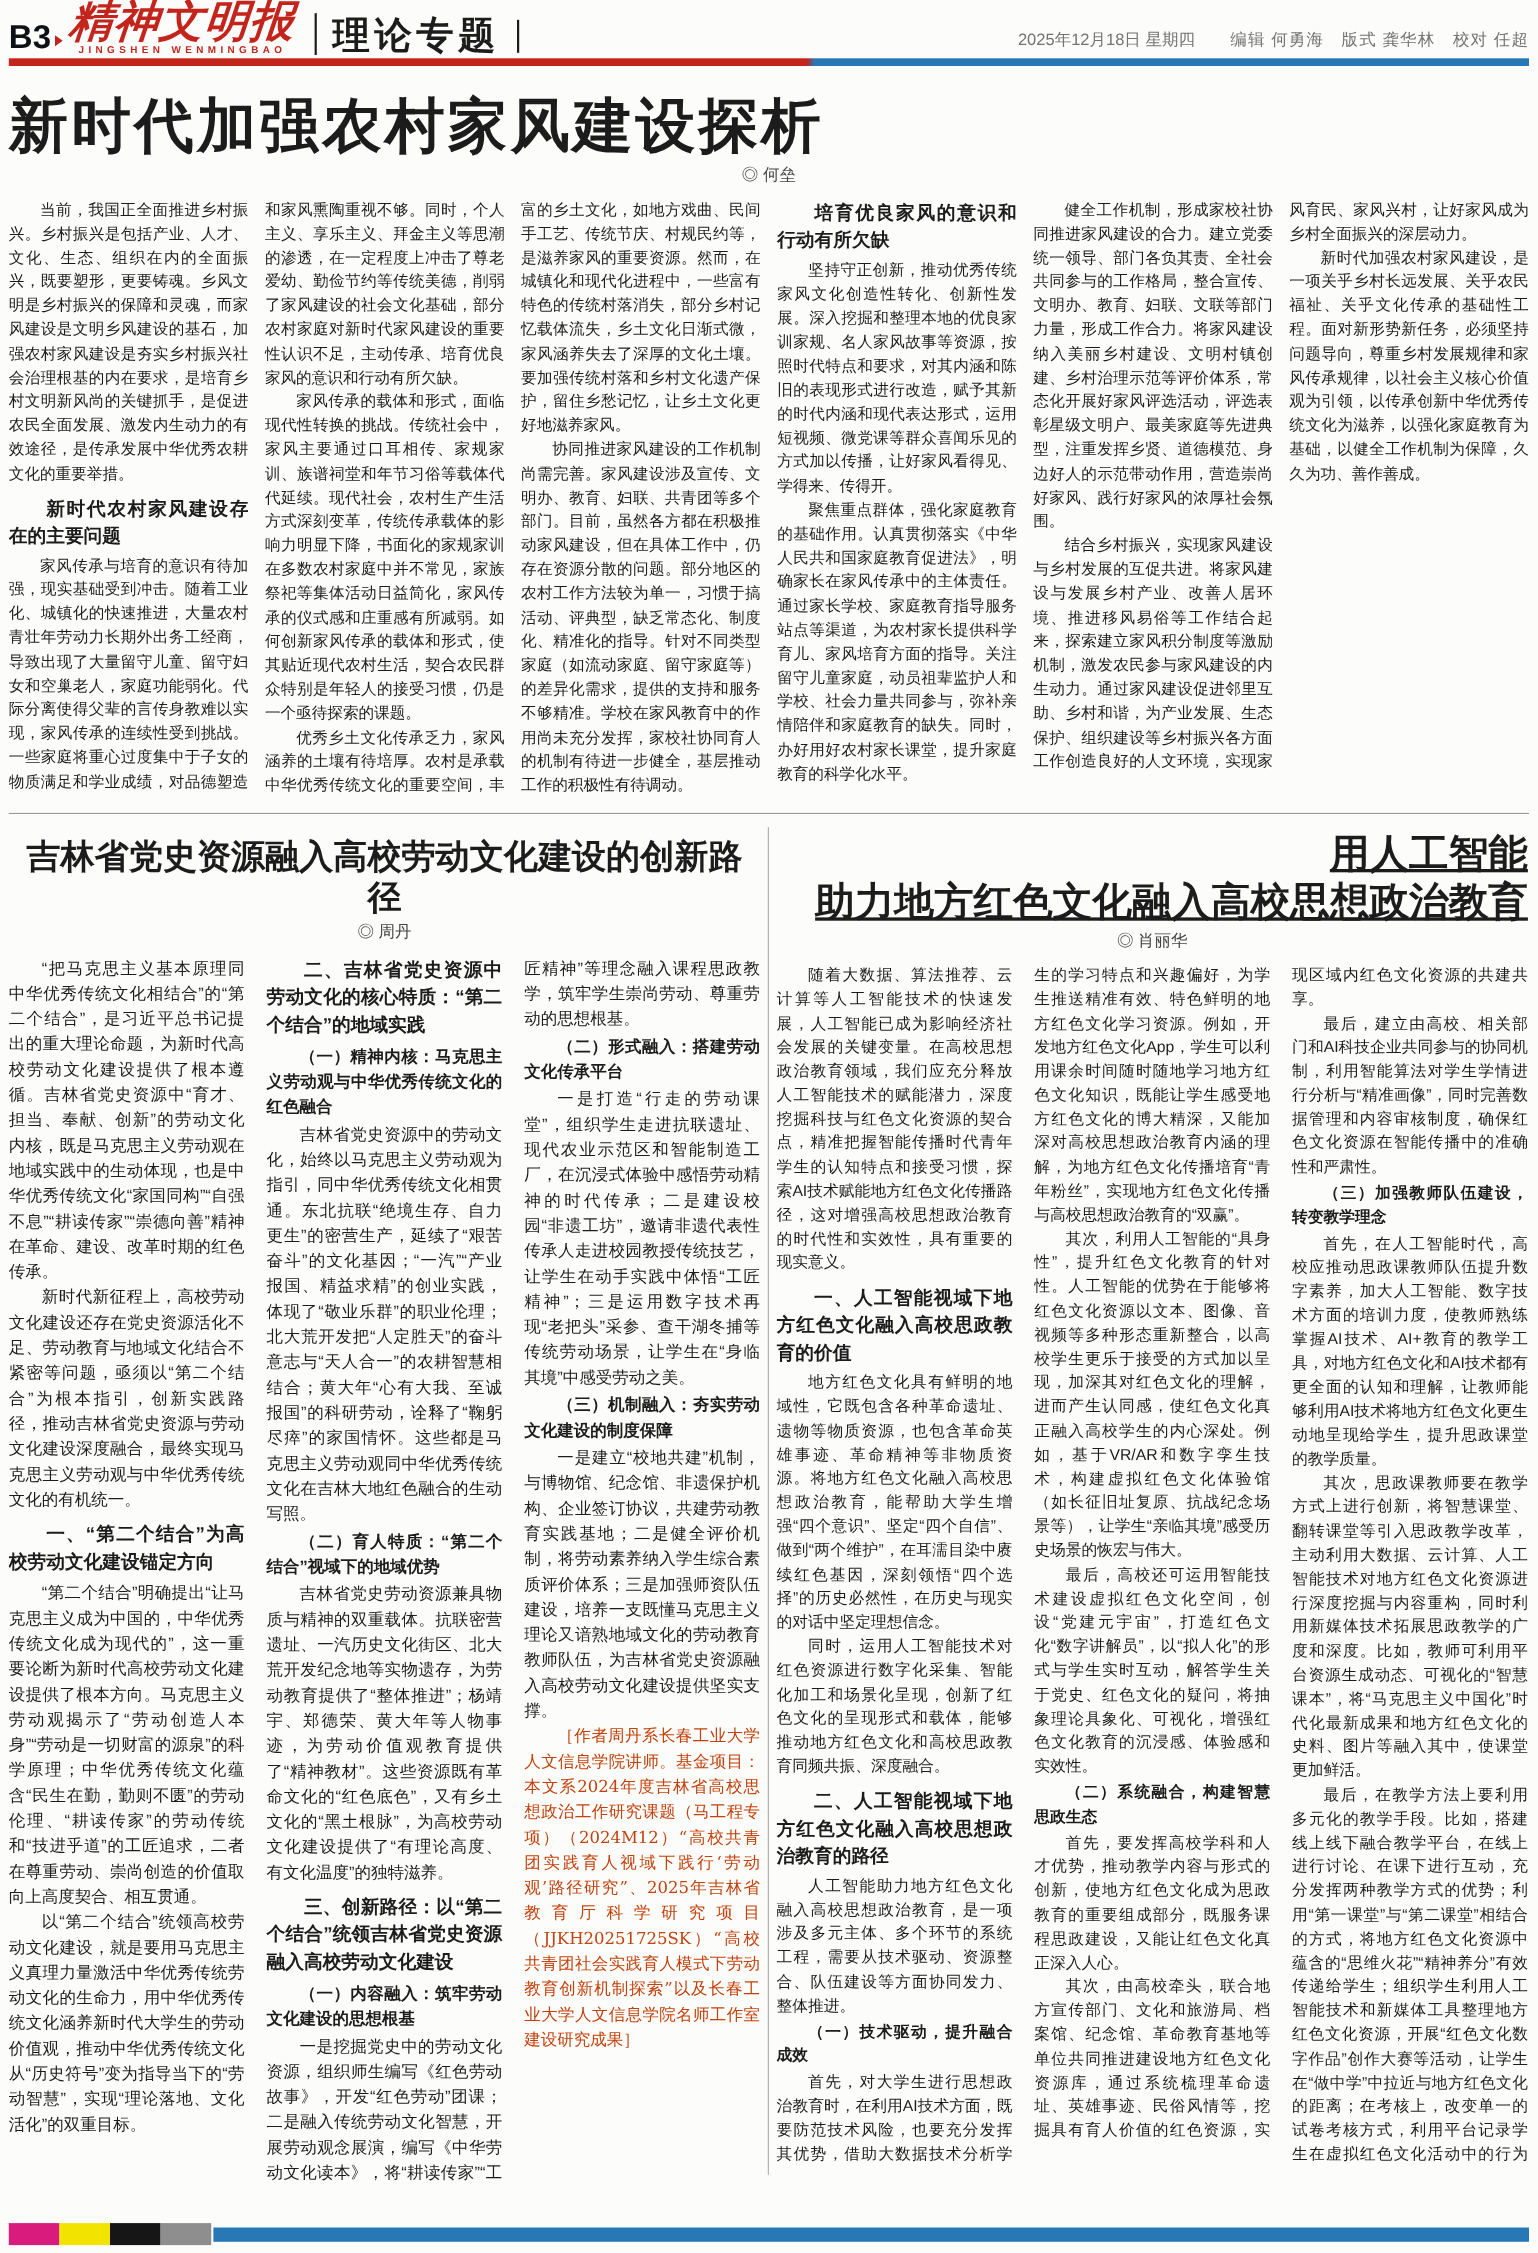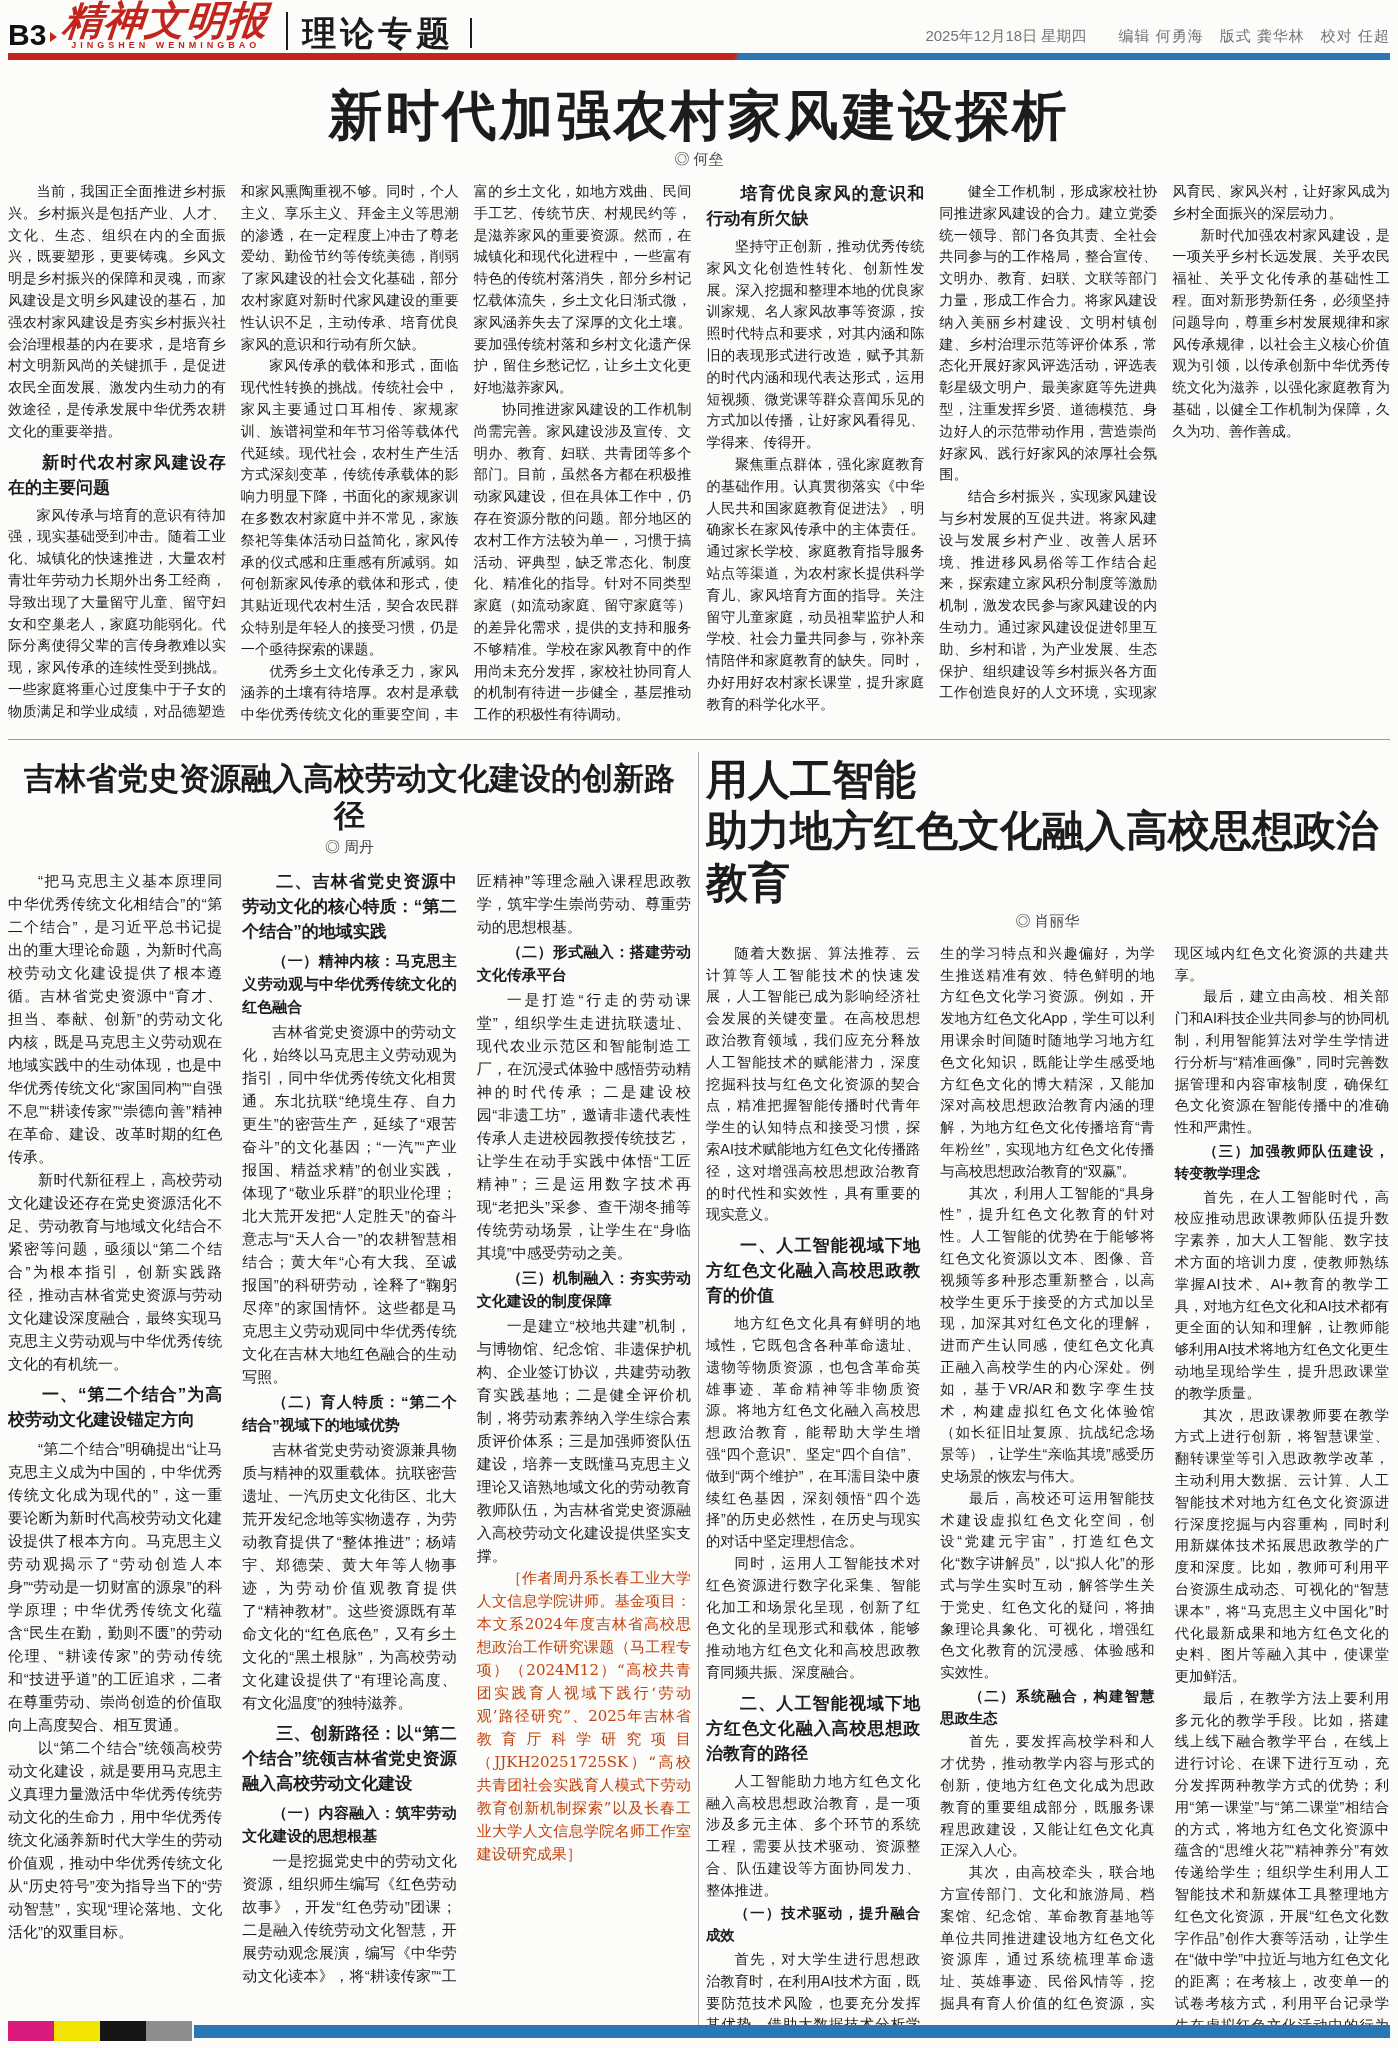--- a/index.html
+++ b/index.html
@@ -19,38 +19,38 @@
   .vline{width:2px;height:38px;background:#1c1c1c;margin:0 14px 0 8px;}
   .vline2{width:2px;height:30px;background:#1c1c1c;margin:0 0 2px 16px;}
   .section-title{font-size:34px;font-weight:bold;letter-spacing:4px;line-height:1;}
   .spacer{flex:1;}
   .pubinfo{font-size:15px;color:#737373;padding-bottom:4px;white-space:nowrap;}
   .pubinfo .credits{margin-left:28px;letter-spacing:1px;}
   .colorbar{height:7px;margin-top:3px;
             background:linear-gradient(100deg,#c3241c 0 52.5%,#2878b8 53% 100%);}
 
   
-  .main-article h1{font-size:54px;font-weight:bold;text-align:center;
+  .main-article h1{font-size:54px;font-weight:bold;
                    letter-spacing:3px;margin:24px 0 4px;line-height:1.15;}
   .byline{text-align:center;font-size:15px;color:#444;margin:4px 0 12px;}
   .body{text-align:justify;overflow:hidden;column-fill:auto;}
   .body p{margin:0;text-indent:2em;}
   .body h3{font-size:17px;line-height:25px;margin:7px 0 5px;text-indent:2em;font-weight:bold;}
   .body h4{font-size:inherit;line-height:inherit;margin:2px 0;text-indent:2em;font-weight:bold;}
   .cols6{column-count:6;column-gap:15px;height:548px;font-size:14.2px;line-height:21.8px;}
 
   .mid-rule{border:none;border-top:1px solid #9a9a9a;margin:10px 0 6px;}
 
   
   .bottom{display:flex;align-items:stretch;}
   .col-article{width:683px;}
   .vdivider{width:1px;background:#aaa;margin:6px 7px 14px 7px;}
   .left-article h2{font-size:31px;font-weight:bold;text-align:center;letter-spacing:0;
                    margin:14px 16px 2px;line-height:1.2;}
-  .right-article h2{font-size:42px;font-weight:bold;text-align:left;margin:8px 0 2px;line-height:1.22;}
+  .right-article h2{font-size:36px;font-weight:bold;text-align:right;margin:8px 0 2px;line-height:1.22;text-decoration:underline;}
   .cols3L{column-count:3;column-gap:20px;height:1122px;font-size:15px;line-height:23px;}
   .cols3R{column-count:3;column-gap:20px;height:1100px;font-size:14.3px;line-height:21.8px;}
   .note{font-family:"DejaVu Serif",serif;color:#c2410c;}
 
   
   .footer{position:absolute;left:8px;right:8px;bottom:6px;height:22px;display:flex;align-items:center;}
   .reg{width:46px;height:20px;}
   .footer-bar{flex:1;height:13px;margin-left:2px;}
 </style>
 </head>

